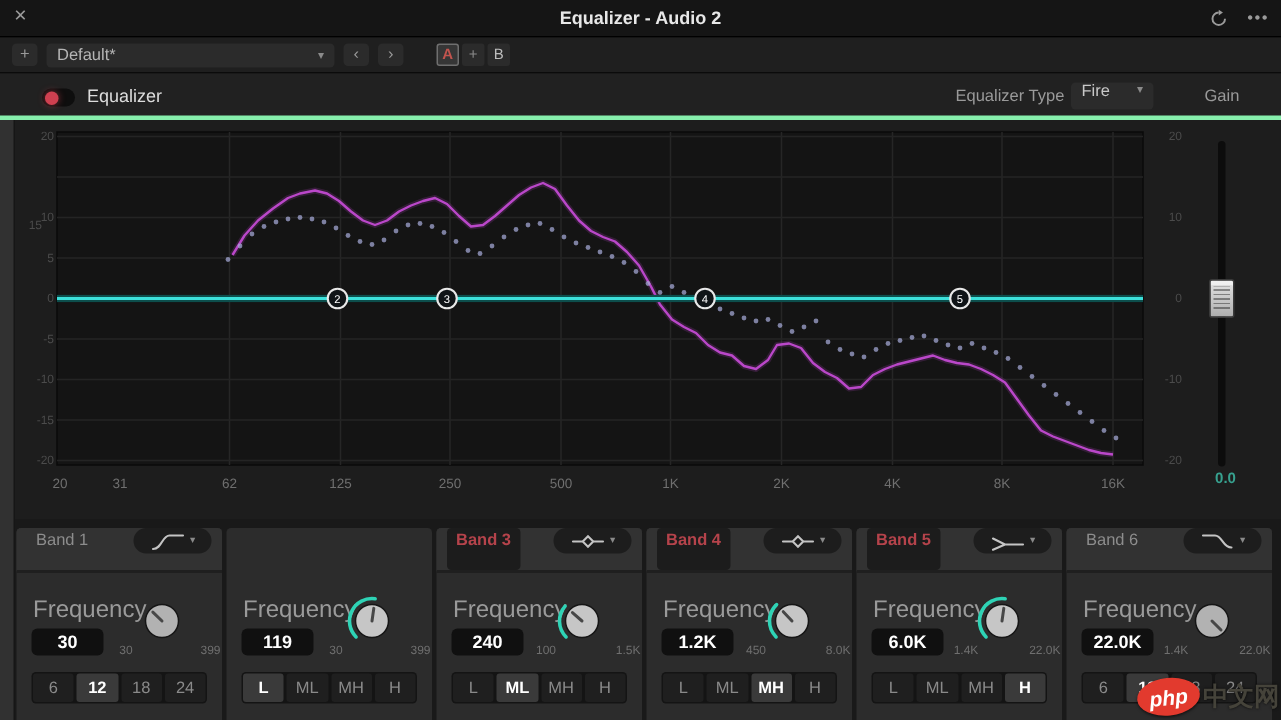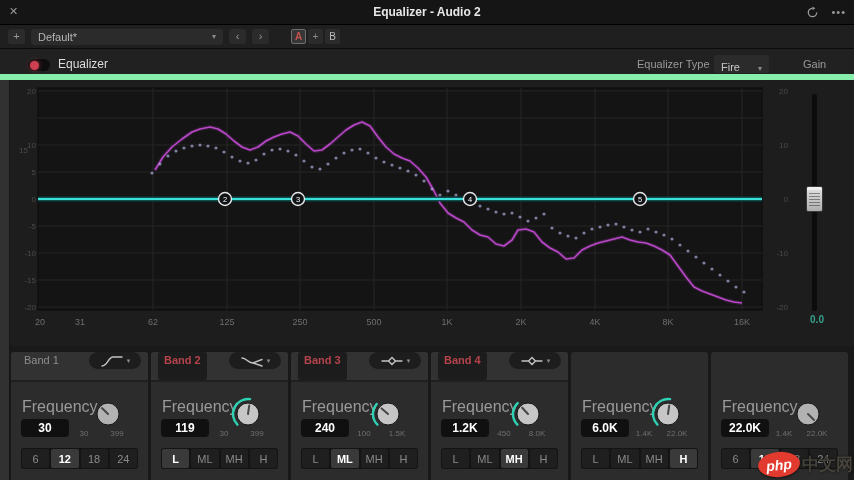--- a/index.html
+++ b/index.html
@@ -17,26 +17,26 @@
   .toolbar{position:absolute;top:25px;left:0;right:0;height:24px;background:#1f1f1f;border-bottom:1px solid #0b0b0b;display:flex;align-items:center;padding:0 8px;gap:6px}
   .tbtn{height:15px;min-width:17px;background:#2b2b2b;border-radius:3px;color:#9a9a9a;font-size:11px;display:flex;align-items:center;justify-content:center;line-height:1;padding:0 3px}
   .combo{width:192px;height:16px;background:#2b2b2b;border-radius:3px;display:flex;align-items:center;padding:0 7px;font-size:11px;color:#b5b5b5}
   .combo .chev{margin-left:auto;font-size:8px;color:#8a8a8a}
   .abgroup{display:flex;gap:2px;margin-left:16px}
   .ab{width:15px;height:15px;font-size:10px;background:#2b2b2b;border-radius:2px;display:flex;align-items:center;justify-content:center;color:#bdbdbd;line-height:1}
   .ab.a{color:#c2544e;border:1px solid #6f6f6f;background:#363636;font-weight:bold}
   .ab.mid{color:#8a8a8a}
 
   
-  .eq-header{position:absolute;top:49px;left:0;right:0;height:31px;background:#212121;border-bottom:6px solid #86efac}
+  .eq-header{position:absolute;top:49px;left:0;right:0;height:31px;background:#212121;border-bottom:3px solid #86efac}
   .power{position:absolute;left:28px;top:10px;width:22px;height:12px;background:#0e0e0e;border-radius:6px}
   .power-dot{position:absolute;left:2px;top:1.5px;width:9px;height:9px;border-radius:50%;background:#cf4050;box-shadow:0 0 5px rgba(235,75,90,.55)}
   .eq-title{position:absolute;left:58px;top:8px;font-size:12px;color:#dcdcdc}
   .type-label{position:absolute;left:637px;top:9px;font-size:11px;color:#9a9a9a}
-  .fire-combo{position:absolute;left:714px;top:6px;width:55px;height:18px;background:#2b2b2b;border-radius:3px;display:flex;align-items:flex-end;padding:0 7px;font-size:11px;color:#c8c8c8}
+  .fire-combo{position:absolute;left:714px;top:6px;width:55px;height:18px;background:#2b2b2b;border-radius:3px;display:flex;align-items:flex-start;padding:0 7px;font-size:11px;color:#c8c8c8}
   .fire-combo .chev{margin-left:auto;font-size:8px;color:#8a8a8a}
   .gain-label{position:absolute;left:803px;top:9px;font-size:11px;color:#9a9a9a}
 
   
   .graph{position:absolute;top:80px;left:0;width:854px;height:266px;background:#1d1d1d}
   #plot{position:absolute;left:0;top:0}
   .axlab{position:absolute;font-size:8px;color:#4b4b4b;transform:translateY(-50%);text-align:right}
   .xlab{position:absolute;top:237px;font-size:9px;color:#6f6f6f;transform:translateX(-50%)}
   .slider-track{position:absolute;left:812px;top:14px;width:5px;height:217px;background:#0c0c0c;border-radius:3px}
   .slider-handle{position:absolute;left:806px;top:106px;width:17px;height:26px;border-radius:2px;
@@ -54,21 +54,21 @@
   .band-header{height:30px;background:#323232;border-bottom:2px solid #1f1f1f;display:flex;justify-content:space-between;padding:0 7px;border-radius:3px 3px 0 0}
   .band-name{font-size:11px;color:#8d8d8d;padding:2px 6px;border-radius:3px;white-space:nowrap}
   .band-name.on{color:#b5434b;background:#1c1c1c;font-weight:bold}
   .band-dd{width:52px;height:17px;background:#1d1d1d;border-radius:9px;display:flex;align-items:center;justify-content:center;gap:3px}
   .band-dd svg{display:block}
   .dd-chev{font-size:7px;color:#8a8a8a;line-height:1}
   .freq-label{position:absolute;left:11px;top:46px;font-size:16px;color:#9a9a9a}
   .knob{position:absolute;left:79px;top:44px;width:36px;height:36px}
   .val{position:absolute;left:10px;top:67px;width:48px;height:18px;background:#101010;border-radius:4px;color:#fff;font-size:12px;font-weight:bold;display:flex;align-items:center;justify-content:center}
   .minlab{position:absolute;left:59px;top:77px;width:28px;text-align:center;font-size:8px;color:#6f6f6f}
-  .maxlab{position:absolute;right:14px;top:77px;width:34px;text-align:center;font-size:8px;color:#6f6f6f}
+  .maxlab{position:absolute;right:1px;top:77px;width:34px;text-align:right;font-size:8px;color:#6f6f6f}
   .btnrow{position:absolute;left:10px;right:10px;top:96px;height:21px;display:flex;gap:2px;background:#141414;border-radius:3px;padding:1px}
   .bbtn{flex:1;display:flex;align-items:center;justify-content:center;font-size:11px;color:#8a8a8a;background:#1f1f1f;border-radius:2px}
   .bbtn.sel{background:#3a3a3a;color:#fff;font-weight:bold}
 
   
   .watermark{position:absolute;right:1px;bottom:3px;display:flex;align-items:center;gap:2px}
   .wm-badge{width:42px;height:25px;background:#e23a2e;border-radius:50%;color:#fff;font-weight:bold;font-style:italic;font-size:14px;display:flex;align-items:center;justify-content:center;transform:rotate(-6deg);box-shadow:0 1px 2px rgba(0,0,0,.6)}
   .wm-text{font-size:17px;font-weight:bold;color:#45433a;text-shadow:0 0 2px rgba(0,0,0,.8)}
 </style>
 </head>
@@ -289,29 +289,20 @@
       <div class="minlab">30</div>
       <div class="maxlab">399</div>
       <div class="btnrow">
         <div class="bbtn">6</div>
         <div class="bbtn sel">12</div>
         <div class="bbtn">18</div>
         <div class="bbtn">24</div>
       </div>
     </div>
     <div class="band">
-      <div class="band-header">
-        <div class="band-name on">Band 2</div>
-        <div class="band-dd">
-          <svg width="24" height="14" viewBox="0 0 24 14">
-            <path d="M2,4 C7,4 7,9 13,9 M13,9 L22,5.5 M13,9 L22,12" fill="none" stroke="#c4c4c4" stroke-width="1.4" stroke-linecap="round"></path>
-          </svg>
-          <div class="dd-chev">▾</div>
-        </div>
-      </div>
       <div class="freq-label">Frequency</div>
       <div class="knob"><svg width="36" height="36" viewBox="0 0 36 36">
           <path d="M7.393398282201787,28.606601717798213 A15,15 0 0 1 20.11351847906374,3.149645134251637" fill="none" stroke="#2ed3b5" stroke-width="2.4" stroke-linecap="round"></path>
           <circle cx="18" cy="18" r="11" fill="#c6c6c6" stroke="#151515" stroke-width="1"></circle>
           <line x1="18" y1="18" x2="19.19766047146945" y2="9.584798909409262" stroke="#474747" stroke-width="2" stroke-linecap="round"></line>
         </svg></div>
       <div class="val">119</div>
       <div class="minlab">30</div>
       <div class="maxlab">399</div>
       <div class="btnrow">
@@ -367,37 +358,55 @@
       <div class="minlab">450</div>
       <div class="maxlab">8.0K</div>
       <div class="btnrow">
         <div class="bbtn">L</div>
         <div class="bbtn">ML</div>
         <div class="bbtn sel">MH</div>
         <div class="bbtn">H</div>
       </div>
     </div>
     <div class="band">
+      <div class="band-header">
+        <div class="band-name on">Band 5</div>
+        <div class="band-dd">
+          <svg width="24" height="14" viewBox="0 0 24 14">
+            <path d="M2,5 L10,9 M2,12.5 L10,9 M10,9 L22,9" fill="none" stroke="#c4c4c4" stroke-width="1.4" stroke-linecap="round"></path>
+          </svg>
+          <div class="dd-chev">▾</div>
+        </div>
+      </div>
       <div class="freq-label">Frequency</div>
       <div class="knob"><svg width="36" height="36" viewBox="0 0 36 36">
           <path d="M7.393398282201787,28.606601717798213 A15,15 0 0 1 20.11351847906374,3.149645134251637" fill="none" stroke="#2ed3b5" stroke-width="2.4" stroke-linecap="round"></path>
           <circle cx="18" cy="18" r="11" fill="#c6c6c6" stroke="#151515" stroke-width="1"></circle>
           <line x1="18" y1="18" x2="19.19766047146945" y2="9.584798909409262" stroke="#474747" stroke-width="2" stroke-linecap="round"></line>
         </svg></div>
       <div class="val">6.0K</div>
       <div class="minlab">1.4K</div>
       <div class="maxlab">22.0K</div>
       <div class="btnrow">
         <div class="bbtn">L</div>
         <div class="bbtn">ML</div>
         <div class="bbtn">MH</div>
         <div class="bbtn sel">H</div>
       </div>
     </div>
     <div class="band">
+      <div class="band-header">
+        <div class="band-name">Band 6</div>
+        <div class="band-dd">
+          <svg width="24" height="14" viewBox="0 0 24 14">
+            <path d="M2,3 L10,3 C15,3 15,11 21,11" fill="none" stroke="#c4c4c4" stroke-width="1.4" stroke-linecap="round"></path>
+          </svg>
+          <div class="dd-chev">▾</div>
+        </div>
+      </div>
       <div class="freq-label">Frequency</div>
       <div class="knob"><svg width="36" height="36" viewBox="0 0 36 36">
           <circle cx="18" cy="18" r="11" fill="#b2b2b2" stroke="#151515" stroke-width="1"></circle>
           <line x1="18" y1="18" x2="24.010407640085653" y2="24.010407640085653" stroke="#474747" stroke-width="2" stroke-linecap="round"></line>
         </svg></div>
       <div class="val">22.0K</div>
       <div class="minlab">1.4K</div>
       <div class="maxlab">22.0K</div>
       <div class="btnrow">
         <div class="bbtn">6</div>

